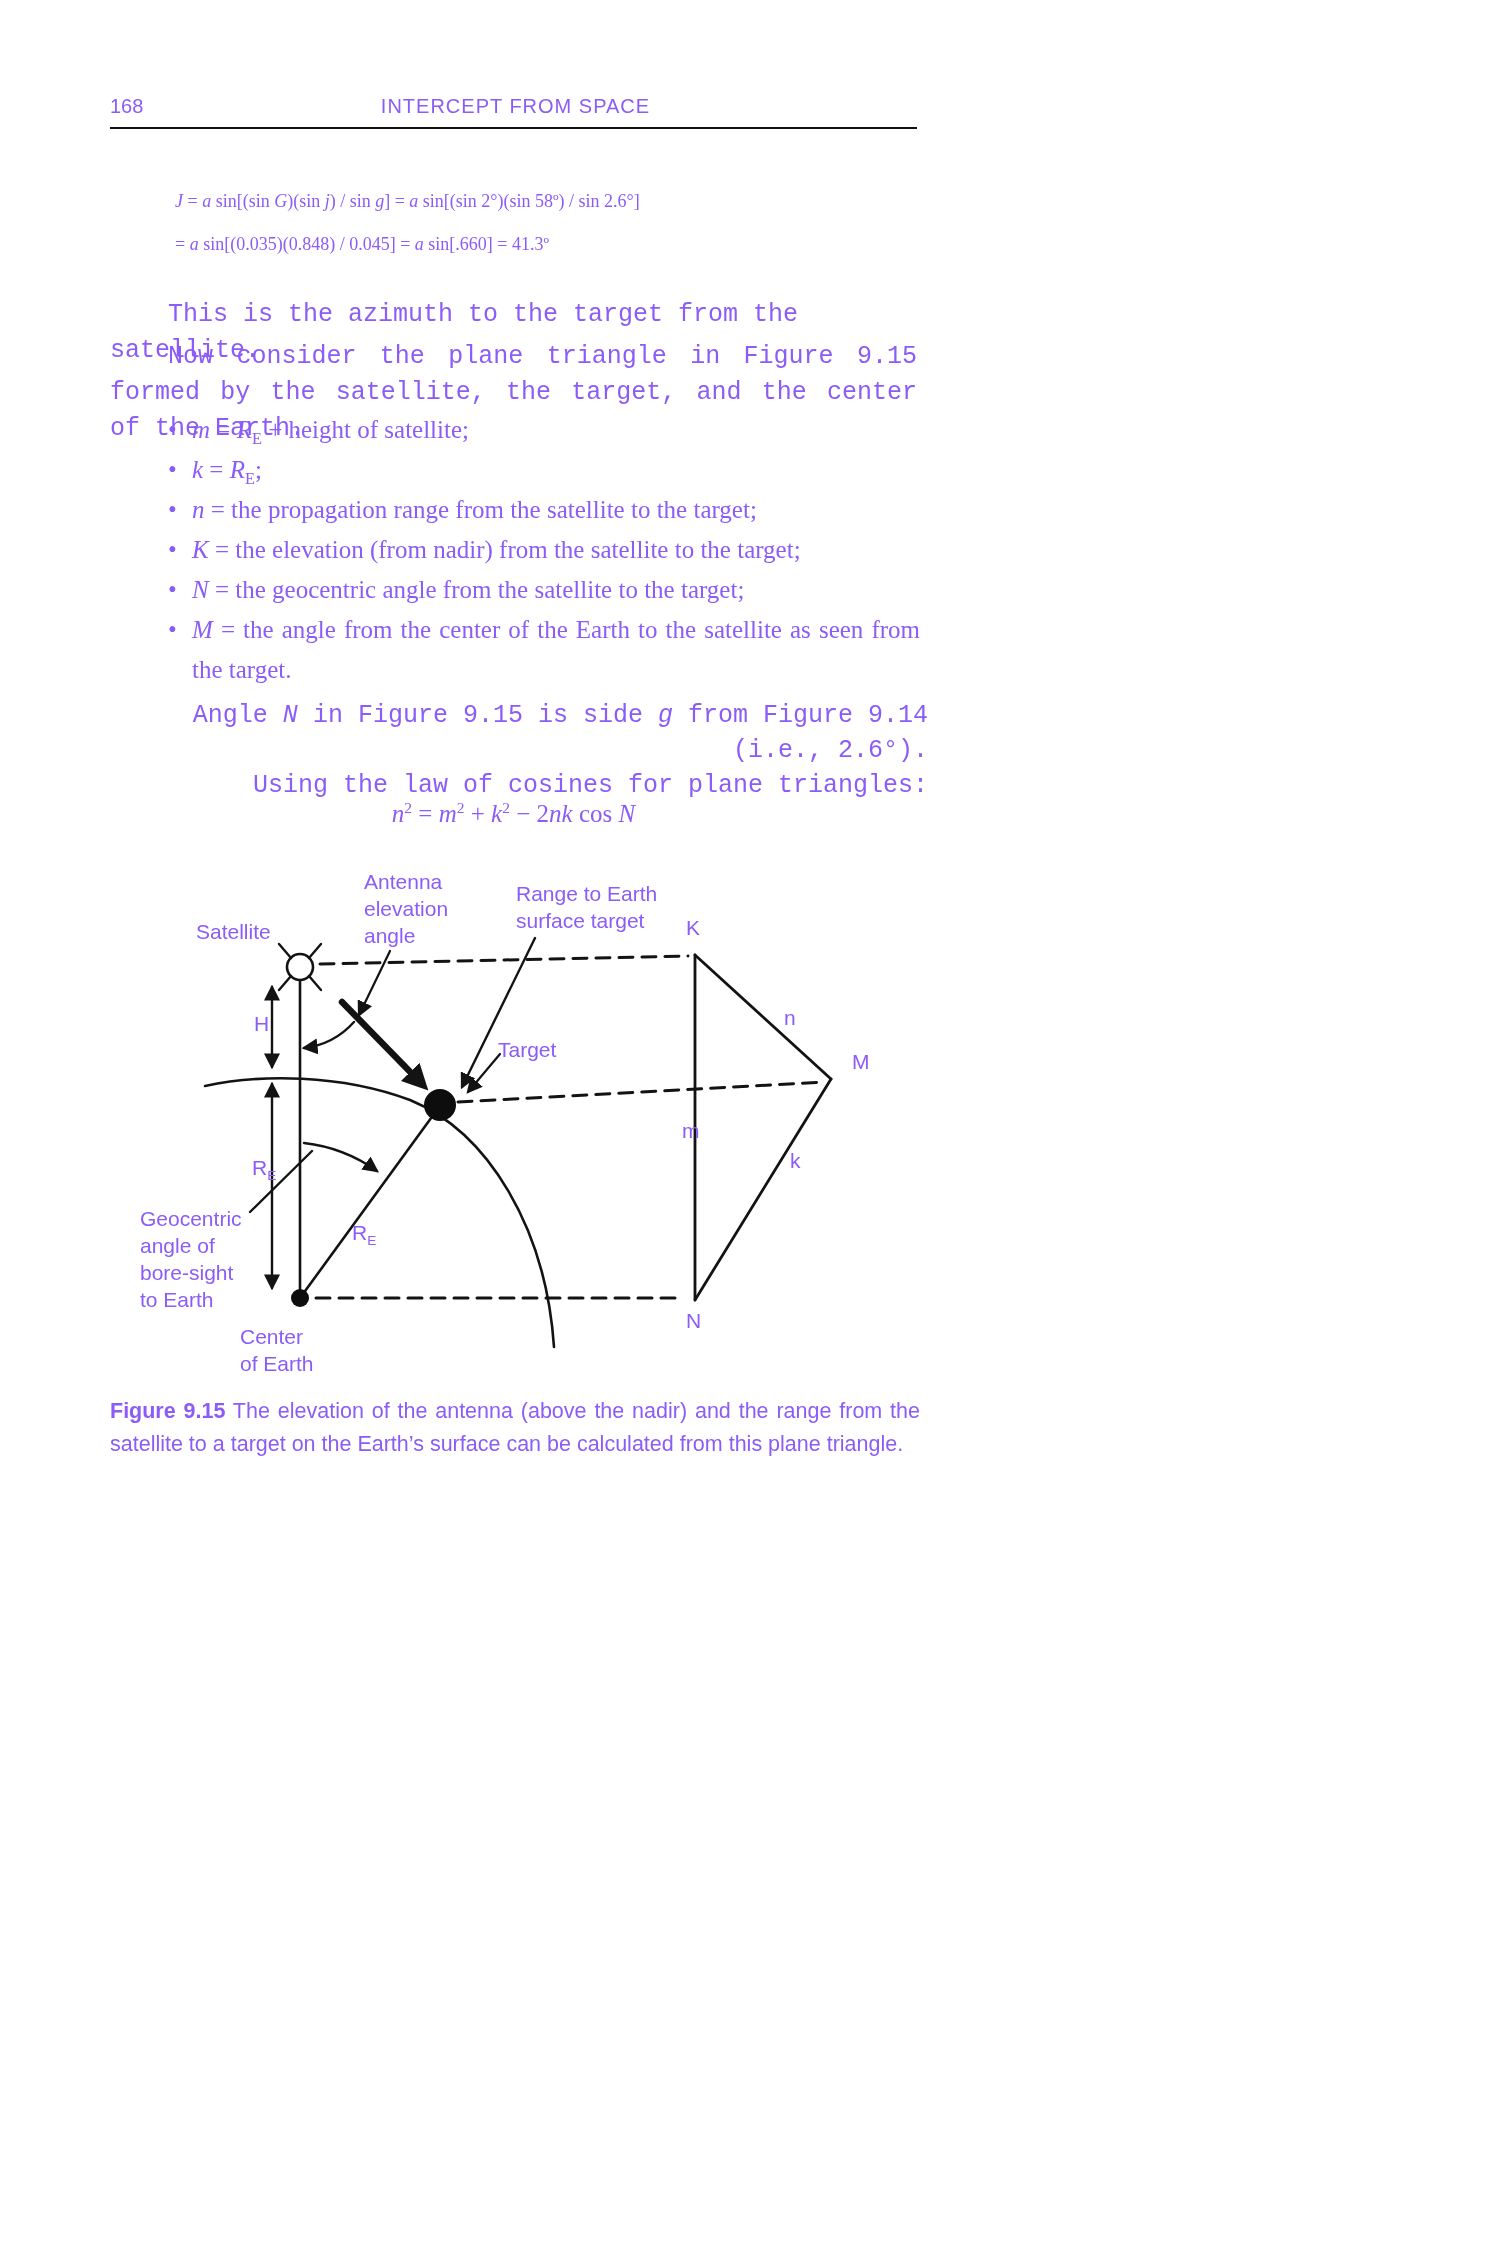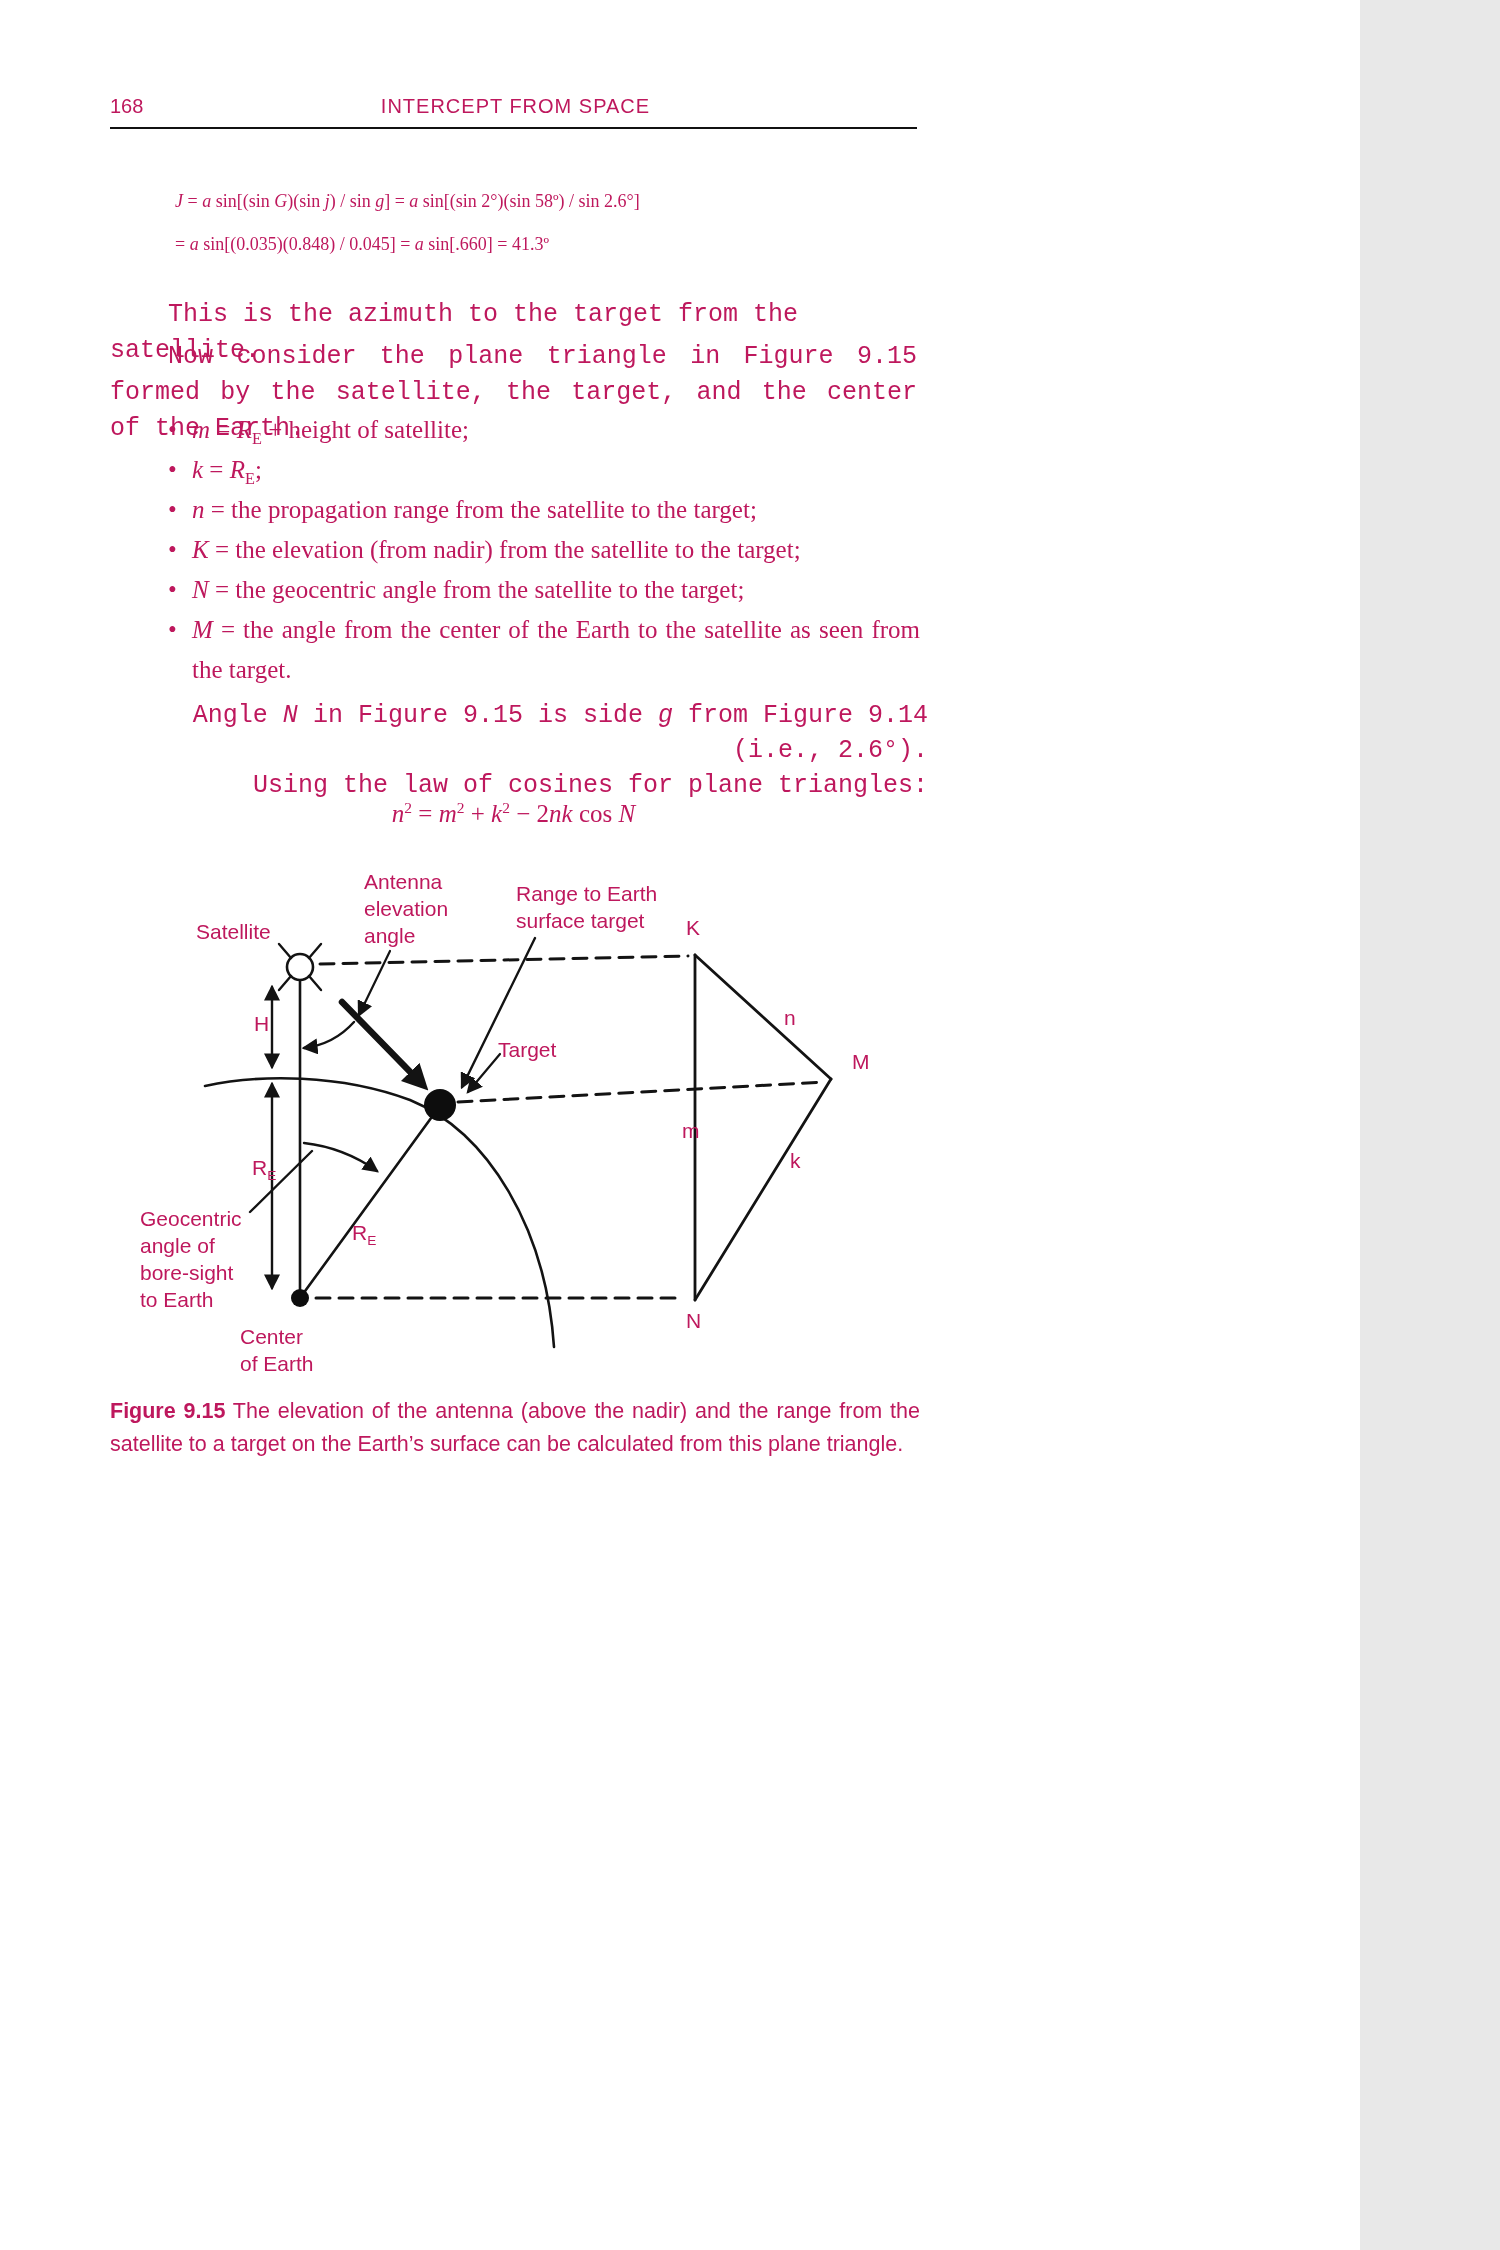--- a/index.html
+++ b/index.html
@@ -1,21 +1,21 @@
 <!DOCTYPE html>
 <html><head>
 <meta charset="utf-8">
 <title>Book Page</title>
 <style>
   html,body { margin:0; padding:0; background:#e8e8e8; }
   .page {
     position:relative;
-    width:1360px; height:2250px;
+    width:1500px; height:2250px;
     background:#ffffff;
-    color:#be185d;
+    color:#8b5cf6;
     font-family:"Liberation Serif","DejaVu Serif",serif;
     overflow:hidden;
   }
   .abs { position:absolute; }
   .sans { font-family:"Liberation Sans","DejaVu Sans",sans-serif; }
 
   
   .page-number { left:110px; top:95px; font-size:20px; }
   .running-title { left:112px; top:95px; width:807px; text-align:center; font-size:20px; letter-spacing:1px; }
   .header-rule { left:110px; top:127px; width:807px; height:2px; background:#111; }

